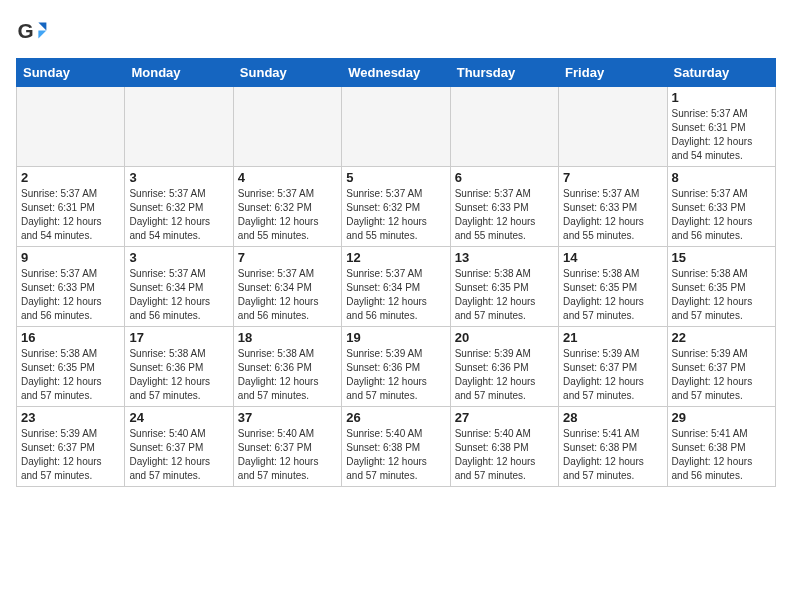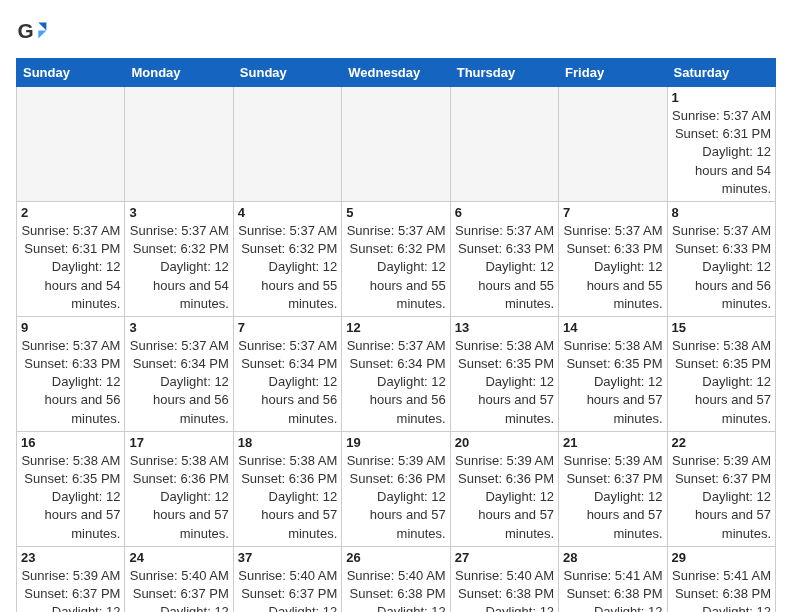--- a/index.html
+++ b/index.html
@@ -71,24 +71,23 @@
       background: #f5f5f5;
     }
     .day-number {
       font-size: 13px;
       font-weight: bold;
       color: #222;
       display: block;
       margin-bottom: 2px;
     }
     .day-info {
-      font-size: 13px;
+      font-size: 10px;
       color: #333;
       line-height: 1.4;
-      text-align: right;
     }
   </style>
 </head>
 <body>
 
 <div class="header">
   <div class="logo">
     <svg class="logo-icon" viewBox="0 0 40 40">
       <text x="2" y="28" font-size="26" font-family="Arial" fill="#333" font-weight="bold">G</text>
       <polygon points="28,8 38,8 38,18" fill="#1565c0"></polygon>

